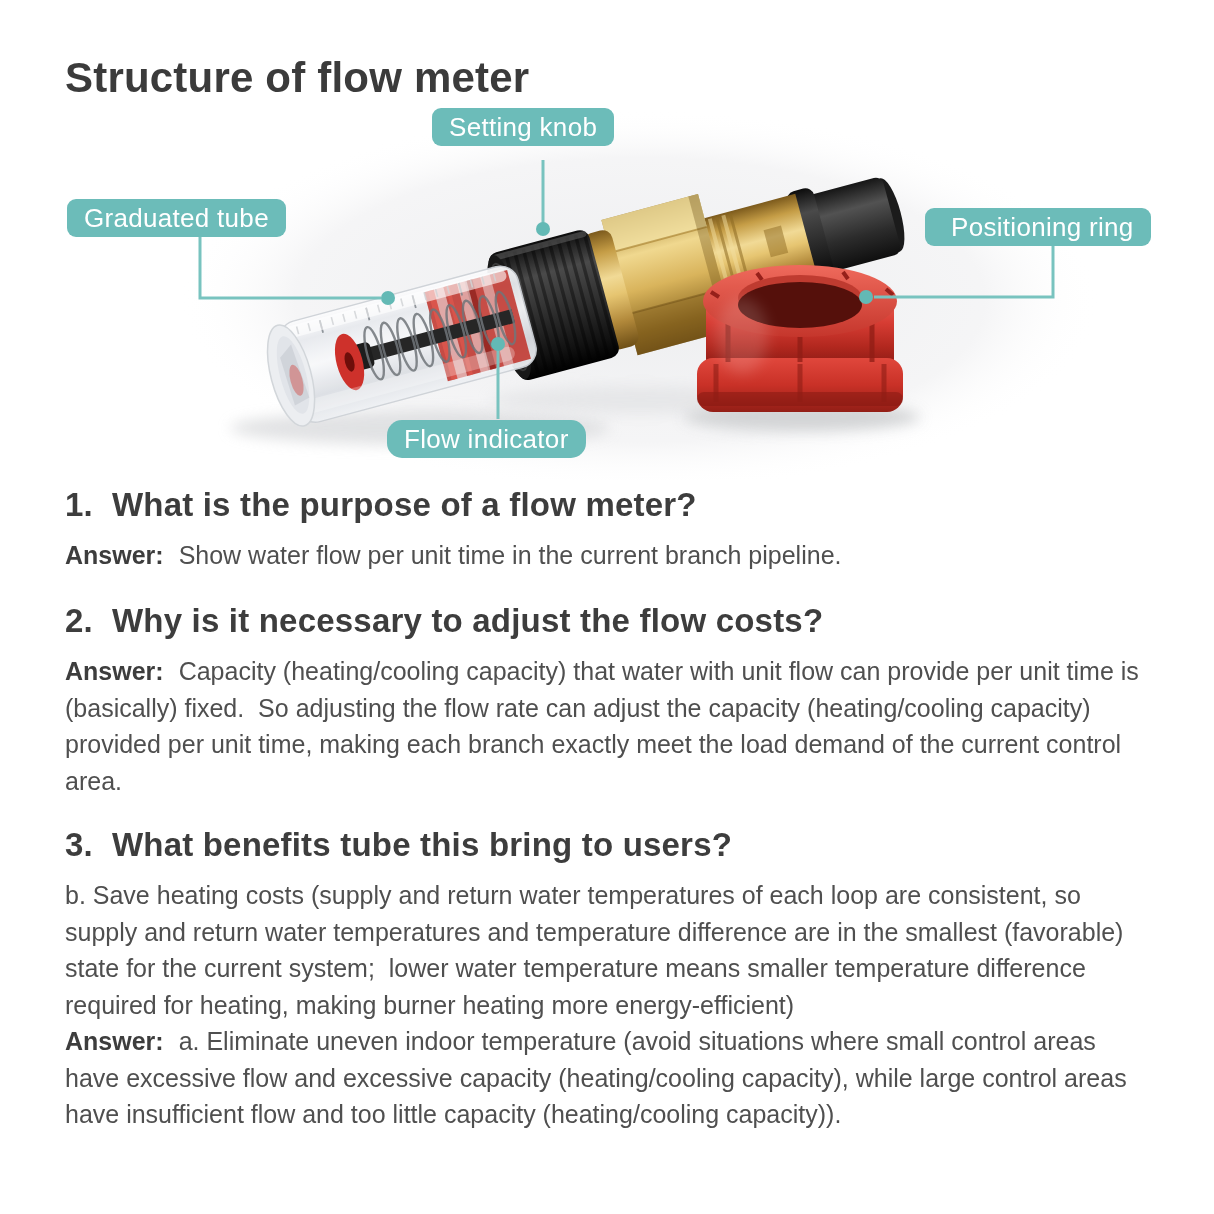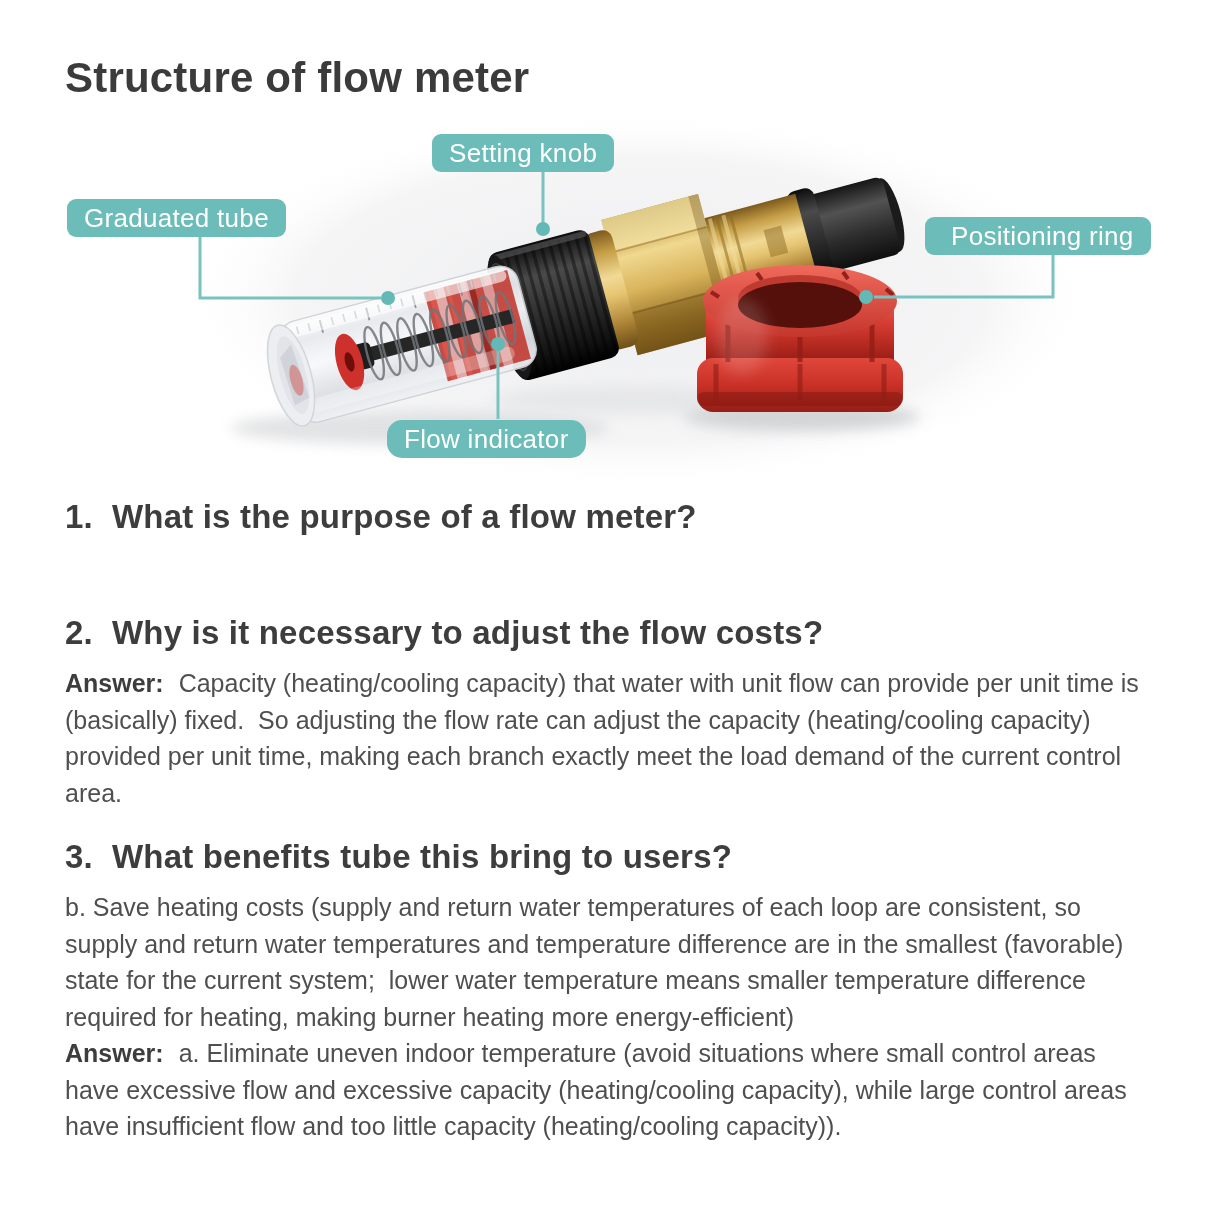--- a/index.html
+++ b/index.html
@@ -6,28 +6,28 @@
   .page { position:relative; width:1176px; height:1214px; background:#ffffff; overflow:hidden;
           font-family:"Liberation Sans","DejaVu Sans",sans-serif; }
 
   .title { position:absolute; left:65px; top:54px; margin:0; font-size:42px; font-weight:800;
            color:#3b3b3b; letter-spacing:0.2px; }
 
   .figure-svg { position:absolute; left:0; top:0; }
 
   .tag { position:absolute; background:#6cbcb9; color:#ffffff; font-size:26px; line-height:28px;
          padding:5px 17px; border-radius:9px; font-weight:500; letter-spacing:0.3px; white-space:nowrap; }
-  #tag-setting   { left:432px; top:134px; }
+  #tag-setting   { left:432px; top:108px; }
   #tag-graduated { left:67px;  top:199px; }
-  #tag-positioning { left:925px; top:217px;padding-left:26px; }
+  #tag-positioning { left:925px; top:208px;padding-left:26px; }
   #tag-flow      { left:387px; top:420px;border-radius:15px; }
 
   .qa { position:absolute; left:65px; width:1075px; }
   #qa1 { top:486px; } #qa2 { top:602px; } #qa3 { top:826px; }
-  .qa h2 { margin:12px 0 13px 0; font-size:33px; color:#3d3d3d; font-weight:700; letter-spacing:0.2px; }
+  .qa h2 { margin:0 0 13px 0; font-size:33px; color:#3d3d3d; font-weight:700; letter-spacing:0.2px; }
   .qa .num { margin-right:19px; }
   .answer { font-size:25px; line-height:36.5px; color:#4f4f4f; white-space:pre-wrap; margin:0; }
   .alabel { font-weight:700; color:#3d3d3d; margin-right:15px; }
 </style>
 </head>
 <body>
 
 <div class="page">
 
   <h1 class="title">Structure of flow meter</h1>
@@ -208,20 +208,21 @@
     </g>
   </svg>
 
   <div class="tag" id="tag-setting">Setting knob</div>
   <div class="tag" id="tag-graduated">Graduated tube</div>
   <div class="tag" id="tag-positioning">Positioning ring</div>
   <div class="tag" id="tag-flow">Flow indicator</div>
 
   <section class="qa" id="qa1">
     <h2><span class="num">1.</span><span>What is the purpose of a flow meter?</span></h2>
+    <p class="answer"><span class="alabel">Answer:</span><span>Show water flow per unit time in the current branch pipeline.</span></p>
   </section>
 
   <section class="qa" id="qa2">
     <h2><span class="num">2.</span><span>Why is it necessary to adjust the flow costs?</span></h2>
     <p class="answer"><span class="alabel">Answer:</span><span>Capacity (heating/cooling capacity) that water with unit flow can provide per unit time is (basically) fixed.  So adjusting the flow rate can adjust the capacity (heating/cooling capacity) provided per unit time, making each branch exactly meet the load demand of the current control area.</span></p>
   </section>
 
   <section class="qa" id="qa3">
     <h2><span class="num">3.</span><span>What benefits tube this bring to users?</span></h2>
     <p class="answer">b. Save heating costs (supply and return water temperatures of each loop are consistent, so supply and return water temperatures and temperature difference are in the smallest (favorable) state for the current system;  lower water temperature means smaller temperature difference required for heating, making burner heating more energy-efficient)</p>

